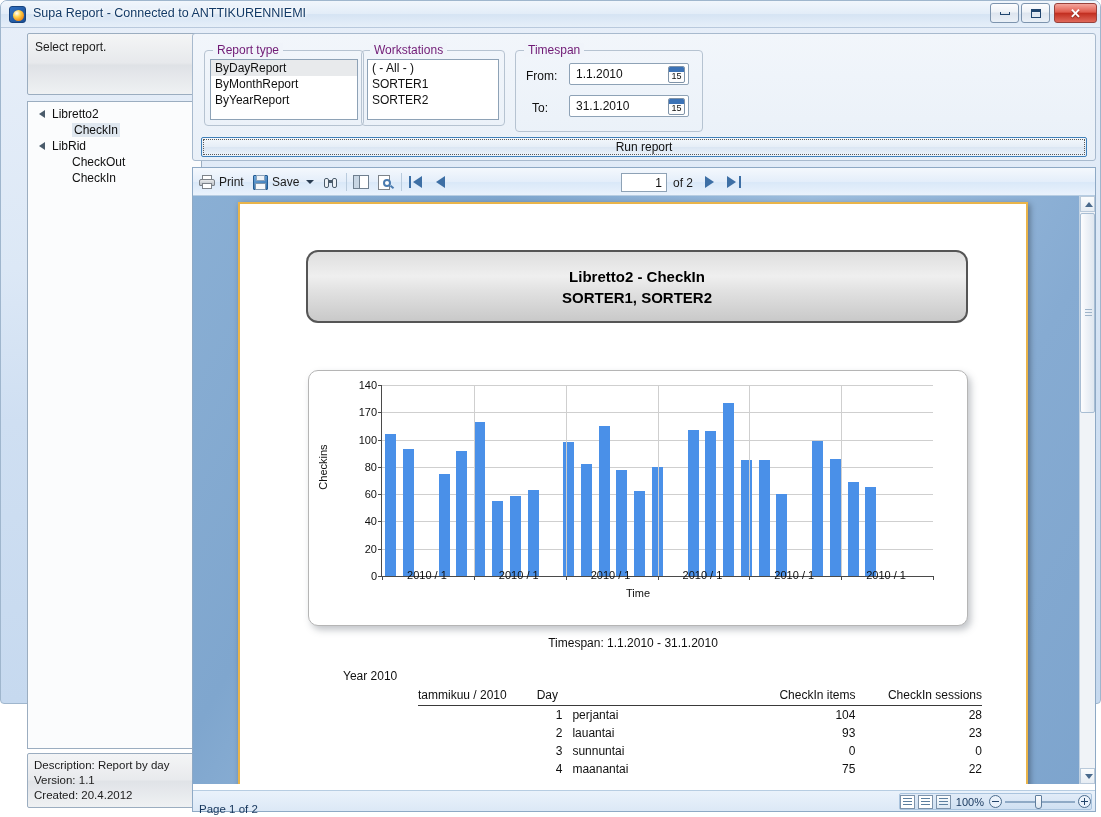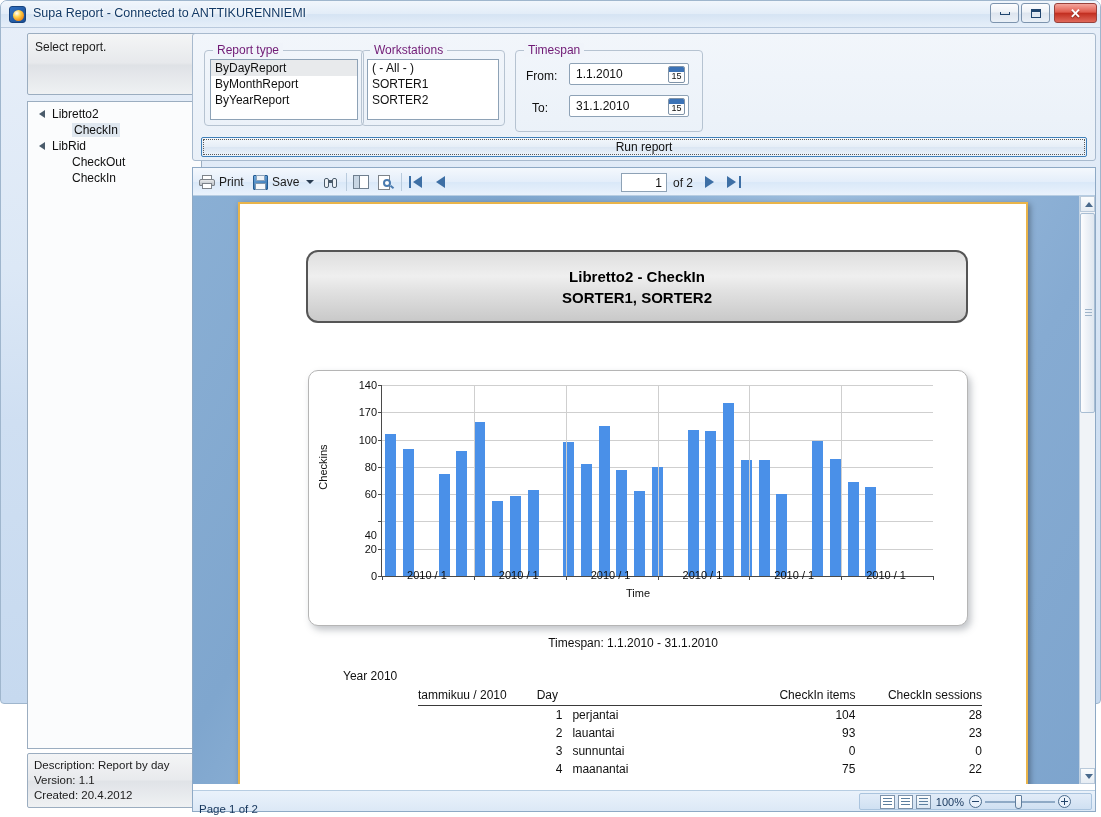--- a/index.html
+++ b/index.html
@@ -287,21 +287,21 @@
   #statusbar {
     position:absolute; left:0; bottom:0; width:902px; height:21px;
     background: linear-gradient(180deg,#eaf2fb 0%, #dce8f6 100%);
     border-top:1px solid #b7cde2;
   }
   #pagestatus { position:absolute; left:6px; top:12px; font-size:11.5px; color:#16365c;text-align:right; }
   #zoomgroup {
     position:absolute; right:3px; top:2px; height:17px;
     display:flex; align-items:center; gap:3px;
     background: linear-gradient(180deg,#e2ecf8,#cfe0f2);
-    border:1px solid #aac4de; border-radius:2px; padding:0 20px;
+    border:1px solid #aac4de; border-radius:2px; padding:0 0;
   }
   .vbtn { width:15px; height:14px; border:1px solid #7d93ab; background:#fff; position:relative; }
   .vbtn.active { background:linear-gradient(180deg,#fdfefe,#dbe7f3); }
   .pagelines { position:absolute; left:2px; right:2px; top:2px; bottom:2px;
      background:repeating-linear-gradient(180deg,#5c7f9f 0 1px,transparent 1px 3px); }
   .zoompct { font-size:11px; color:#16365c; padding:0 2px; }
   .circbtn { width:13px; height:13px; border-radius:50%; border:1px solid #4b6b8c; background:#eaf2fb; position:relative; }
   .circbtn::before { content:''; position:absolute; left:2px; right:2px; top:5px; height:1px; background:#24456a; }
   .circbtn.plus::after { content:''; position:absolute; top:2px; bottom:2px; left:5px; width:1px; background:#24456a; }
   #slidertrack { position:relative; width:70px; height:2px; background:#8faac6; }
@@ -489,21 +489,21 @@
 
         <div id="chart-card">
           <div id="ylabel">Checkins</div>
           <div id="plot">
               <div class="ytick" style="top: 191px;">0</div>
               <div class="ytickmark" style="top: 191px;"></div>
               <div class="gridline" style="top: 163.714px;"></div>
               <div class="ytick" style="top: 163.714px;">20</div>
               <div class="ytickmark" style="top: 163.714px;"></div>
               <div class="gridline" style="top: 136.429px;"></div>
-              <div class="ytick" style="top: 136.429px; margin-top: 14px;">40</div>
+              <div class="ytick" style="top: 136.429px;">40</div>
               <div class="ytickmark" style="top: 136.429px;"></div>
               <div class="gridline" style="top: 109.143px;"></div>
               <div class="ytick" style="top: 109.143px;">60</div>
               <div class="ytickmark" style="top: 109.143px;"></div>
               <div class="gridline" style="top: 81.8571px;"></div>
               <div class="ytick" style="top: 81.8571px;">80</div>
               <div class="ytickmark" style="top: 81.8571px;"></div>
               <div class="gridline" style="top: 54.5714px;"></div>
               <div class="ytick" style="top: 54.5714px;">100</div>
               <div class="ytickmark" style="top: 54.5714px;"></div>

